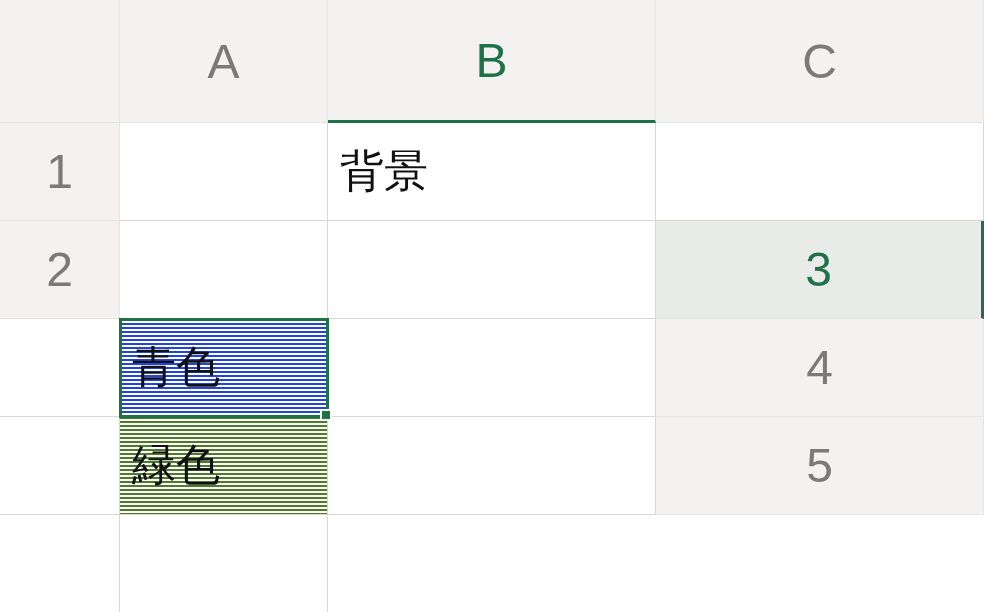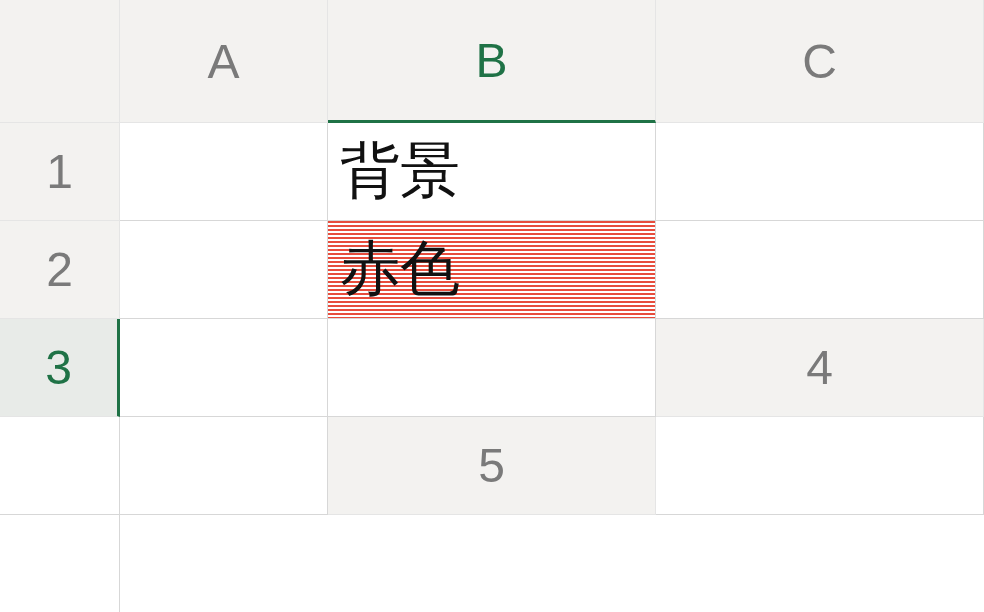--- a/index.html
+++ b/index.html
@@ -25,21 +25,21 @@
     .row-num {
       background: #f3f2f0;
       display: flex; align-items: center; justify-content: center;
       font-size: 48px; color: #7a7a7a;
       border-right: 1px solid #e5e5e5;
       border-bottom: 1px solid #e5e5e5;
     }
     .row-num.sel { color: #1f7246; border-right: 3px solid #1f7246; background: #e8ebe8; }
     .cell {
       display: flex; align-items: center;
-      font-size: 60px; color: #111;
+      font-size: 44px; color: #111;
       padding-left: 12px;
       border-right: 1px solid #d7d7d7;
       border-bottom: 1px solid #d7d7d7;
       background: #fff;
       position: relative;
     }
     .selcell {
       outline: 3px solid #1f7246;
       outline-offset: -2px;
       z-index: 2;
@@ -74,27 +74,31 @@
   <div class="col-hdr row-h sel">B</div>
   <div class="col-hdr row-h">C</div>
 
   <div class="row-num row-c">1</div>
   <div class="cell row-c"></div>
   <div class="cell row-c">背景</div>
   <div class="cell row-c"></div>
 
   <div class="row-num row-c">2</div>
   <div class="cell row-c"></div>
-  <div class="cell row-c bg-pattern b1">赤色</div>
   <div class="cell row-c"></div>
 
   <div class="row-num row-c sel">3</div>
   <div class="cell row-c"></div>
+  <div class="cell row-c bg-pattern b2 selcell">
+    <span>青色</span>
+    <div class="fill-handle"></div>
+  </div>
   <div class="cell row-c"></div>
 
   <div class="row-num row-c">4</div>
   <div class="cell row-c"></div>
+  <div class="cell row-c bg-pattern b3">緑色</div>
   <div class="cell row-c"></div>
 
   <div class="row-num row-c">5</div>
   <div class="cell row-c"></div>
   <div class="cell row-c"></div>
 </div>
 
 </body></html>

